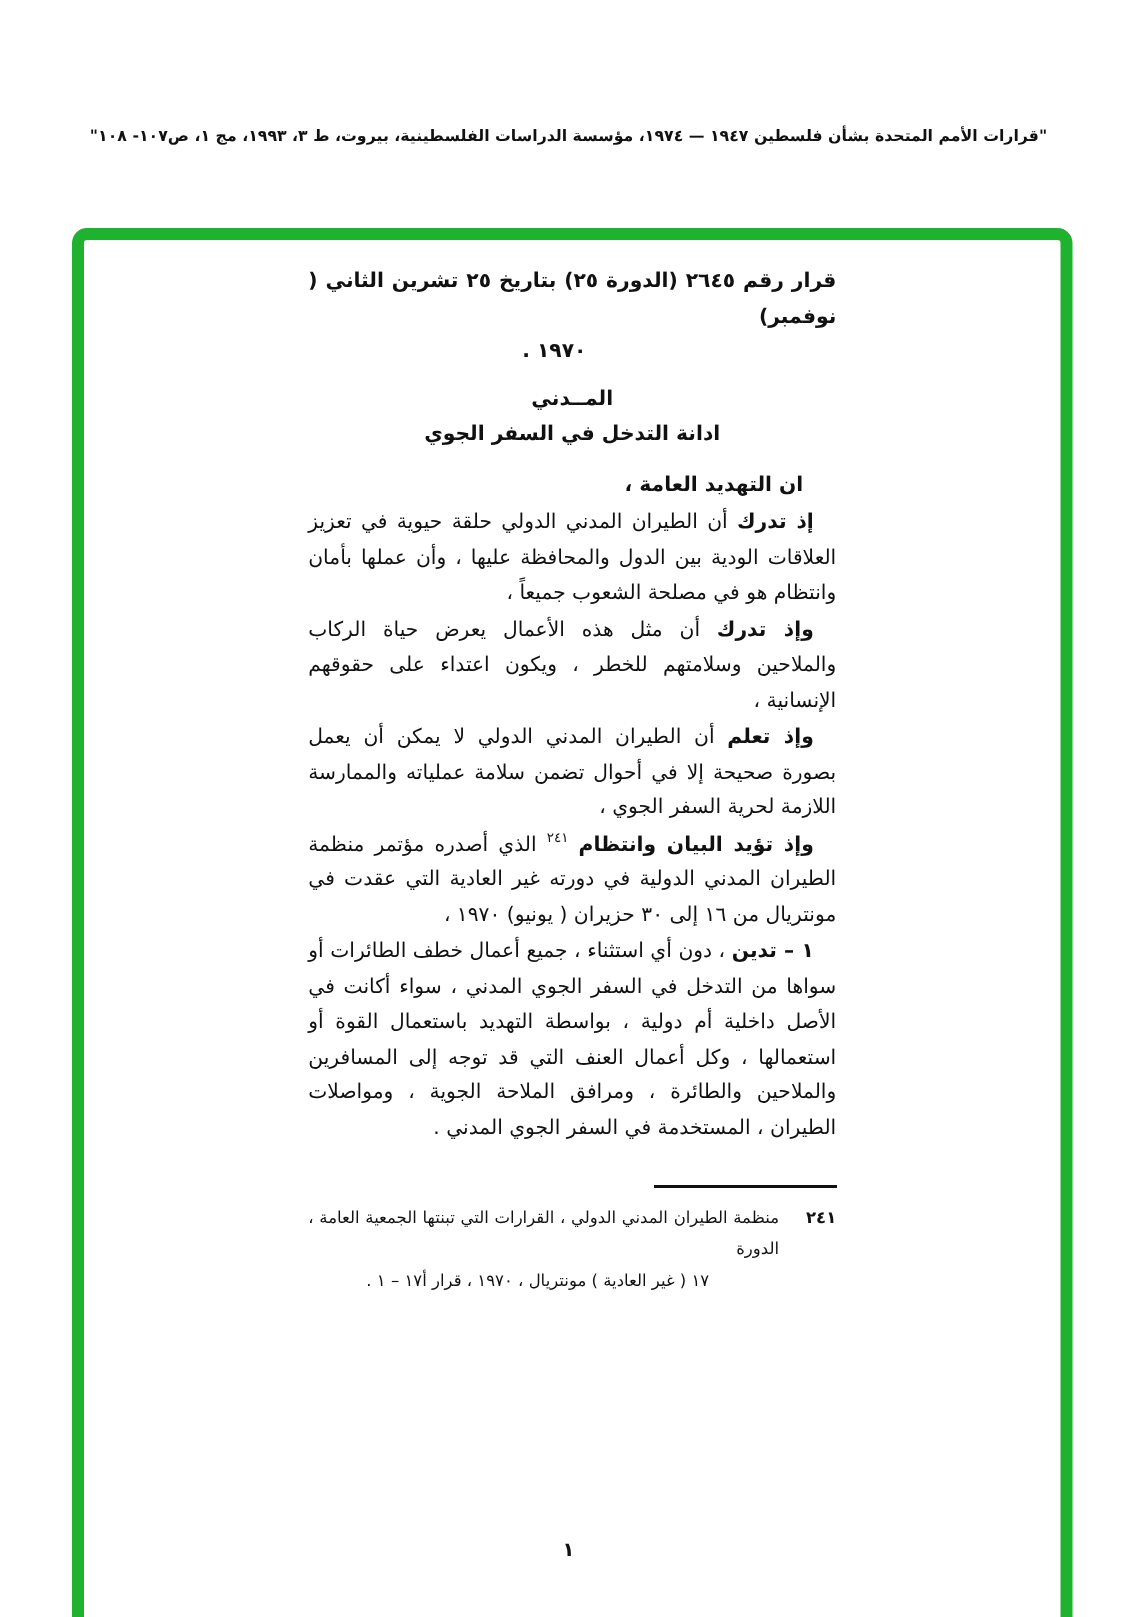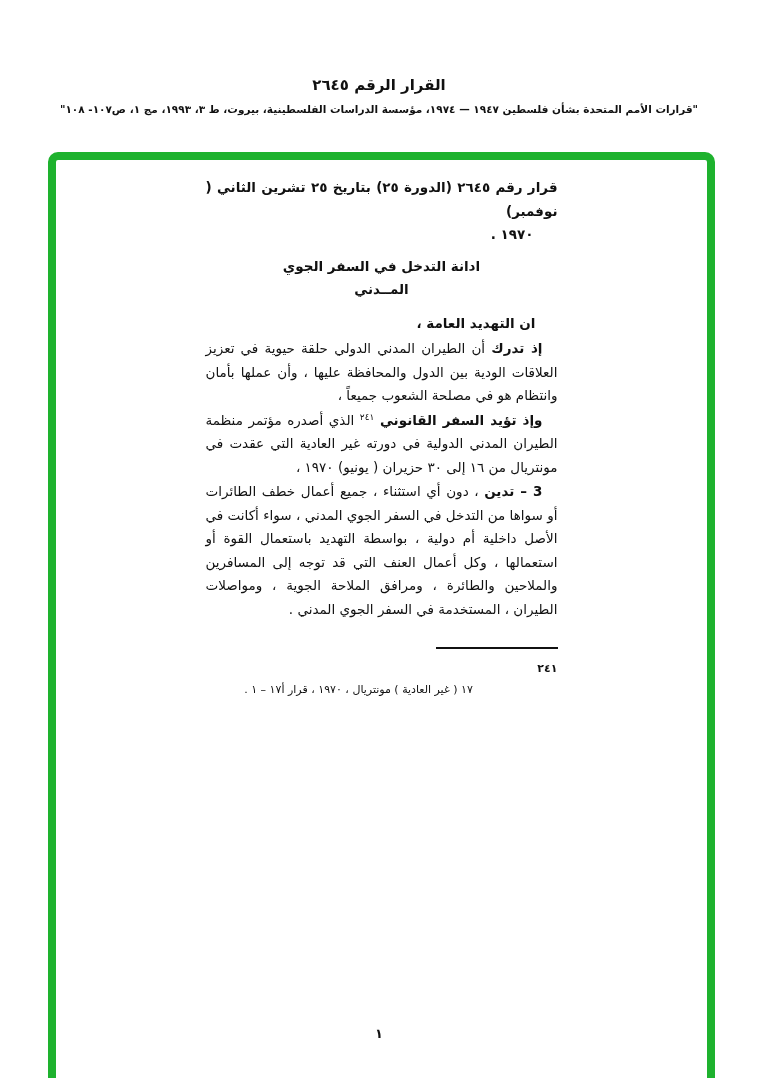--- a/index.html
+++ b/index.html
@@ -13,71 +13,73 @@
   .frame{
     position:absolute;left:48px;top:152px;width:667px;height:968px;
     box-sizing:border-box;border:8px solid #1eb22e;border-radius:10px;background:#fff;
   }
   .content{
     width:352px;margin:16px auto 0;direction:rtl;text-align:justify;
     font-size:13.5px;line-height:23.5px;
   }
   .doc-heading{font-weight:bold;text-align:right;margin:0 0 8px;}
   .doc-heading .h-line1{text-align:justify;text-align-last:justify;}
-  .doc-heading .h-line2{padding-right:24px;}
+  .doc-heading .h-line2{padding-right:24px;text-align:center;}
   .centered-line{text-align:center;font-weight:bold;margin:0;}
   .opening{font-weight:bold;text-indent:22px;margin:10px 0 2px;}
   .para{margin:1px 0;text-indent:15px;}
   .lead{font-weight:bold;margin-top:16px;}
   sup.fnref{font-size:9px;line-height:0;vertical-align:super;}
   .footnote{margin-top:26px;font-size:11px;line-height:21px;}
   .fn-rule{width:122px;border-top:2px solid #111;margin:0 0 9px auto;}
   .fn-line1{display:flex;flex-direction:row;gap:18px;align-items:flex-start;}
   .fn-num{font-weight:bold;flex:0 0 auto;}
   .fn-line2{padding-right:46px;text-align:center;}
   .page-number{
     position:absolute;top:1026px;left:0;right:0;text-align:center;
     font-size:13px;font-weight:bold;
   }
 </style>
 </head>
 <body>
 
 <div class="header">
-  <div class="header-title">القرار الرقم ٢٦٤٥</div>
   <div class="header-source">"قرارات الأمم المتحدة بشأن فلسطين ١٩٤٧ — ١٩٧٤، مؤسسة الدراسات الفلسطينية، بيروت، ط ٣، ١٩٩٣، مج ١، ص١٠٧- ١٠٨"</div>
 </div>
 
 <div class="frame" style="border-color: rgb(30, 178, 46);">
   <div class="content">
 
     <div class="doc-heading">
       <div class="h-line1">قرار رقم ٢٦٤٥ (الدورة ٢٥) بتاريخ ٢٥ تشرين الثاني ( نوفمبر)</div>
       <div class="h-line2">١٩٧٠ .</div>
     </div>
 
+    <p class="centered-line">المــدني</p>
     <p class="centered-line">ادانة التدخل في السفر الجوي</p>
-    <p class="centered-line">المــدني</p>
 
     <p class="opening">ان التهديد العامة ،</p>
 
     <p class="para"><span class="lead">إذ تدرك</span> <span>أن الطيران المدني الدولي حلقة حيوية في تعزيز العلاقات الودية بين الدول والمحافظة عليها ، وأن عملها بأمان وانتظام هو في مصلحة الشعوب جميعاً ،</span></p>
 
 
+    <p class="para"><span class="lead">وإذ تدرك</span> <span>أن مثل هذه الأعمال يعرض حياة الركاب والملاحين وسلامتهم للخطر ، ويكون اعتداء على حقوقهم الإنسانية ،</span></p>
+
+    <p class="para"><span class="lead">وإذ تعلم</span> <span>أن الطيران المدني الدولي لا يمكن أن يعمل بصورة صحيحة إلا في أحوال تضمن سلامة عملياته والممارسة اللازمة لحرية السفر الجوي ،</span></p>
+
+    <p class="para"><span class="lead">وإذ تؤيد البيان وانتظام</span> <sup class="fnref">٢٤١</sup> <span>الذي أصدره مؤتمر منظمة الطيران المدني الدولية في دورته غير العادية التي عقدت في مونتريال من ١٦ إلى ٣٠ حزيران ( يونيو) ١٩٧٠ ،</span></p>
 
 
-    <p class="para"><span class="lead">وإذ تؤيد السفر القانوني</span> <sup class="fnref">٢٤١</sup> <span>الذي أصدره مؤتمر منظمة الطيران المدني الدولية في دورته غير العادية التي عقدت في مونتريال من ١٦ إلى ٣٠ حزيران ( يونيو) ١٩٧٠ ،</span></p>
-
-
-    <p class="para"><span class="lead">3 – تدين</span> <span>، دون أي استثناء ، جميع أعمال خطف الطائرات أو سواها من التدخل في السفر الجوي المدني ، سواء أكانت في الأصل داخلية أم دولية ، بواسطة التهديد باستعمال القوة أو استعمالها ، وكل أعمال العنف التي قد توجه إلى المسافرين والملاحين والطائرة ، ومرافق الملاحة الجوية ، ومواصلات الطيران ، المستخدمة في السفر الجوي المدني .</span></p>
+    <p class="para"><span class="lead">١ – تدين</span> <span>، دون أي استثناء ، جميع أعمال خطف الطائرات أو سواها من التدخل في السفر الجوي المدني ، سواء أكانت في الأصل داخلية أم دولية ، بواسطة التهديد باستعمال القوة أو استعمالها ، وكل أعمال العنف التي قد توجه إلى المسافرين والملاحين والطائرة ، ومرافق الملاحة الجوية ، ومواصلات الطيران ، المستخدمة في السفر الجوي المدني .</span></p>
 
     <div class="footnote">
       <div class="fn-rule"></div>
       <div class="fn-line1">
         <span class="fn-num">٢٤١</span>
+        <span>منظمة الطيران المدني الدولي ، القرارات التي تبنتها الجمعية العامة ، الدورة</span>
       </div>
       <div class="fn-line2">١٧ ( غير العادية ) مونتريال ، ١٩٧٠ ، قرار أ١٧ – ١ .</div>
     </div>
 
   </div>
 </div>
 
 <div class="page-number">١</div>
 
 </body></html>

